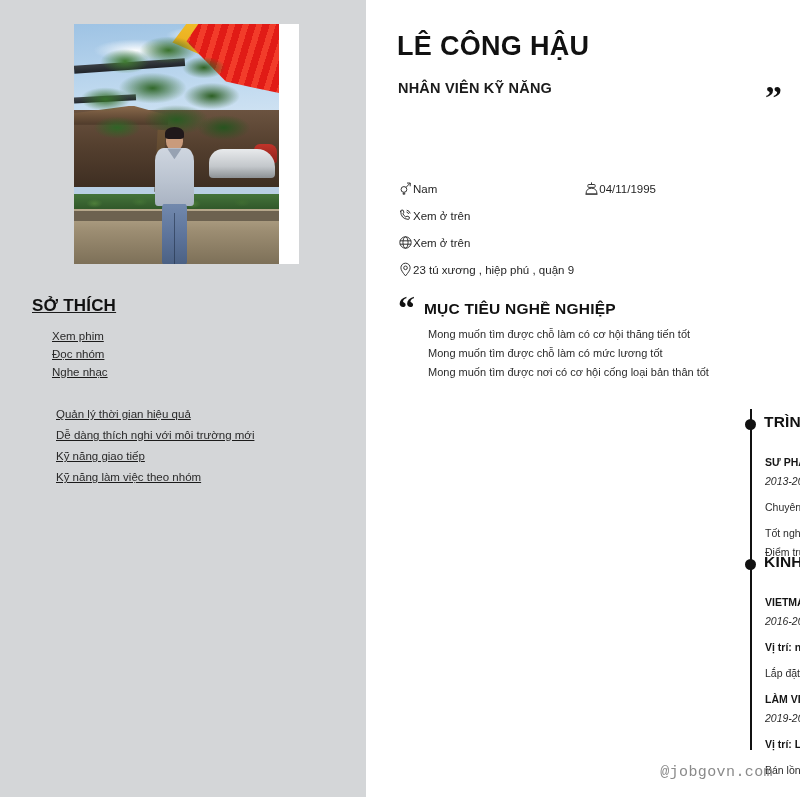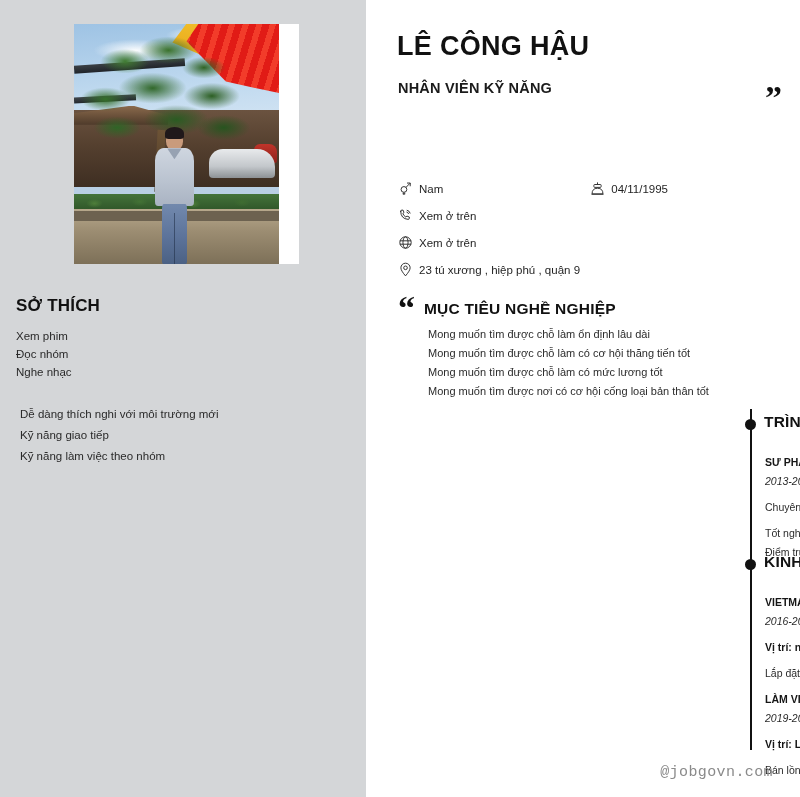--- a/index.html
+++ b/index.html
@@ -161,30 +161,30 @@
     background: rgba(30,44,68,.55);
   }
 
   #photo-side {
     position: absolute;
     left: 205px; top: 0;
     width: 20px; height: 240px;
     background: #ffffff;
   }
 
-  .side-section { position: absolute; left: 16px; }
+  .side-section { position: absolute; left: 32px; text-decoration: underline; }
 
   .side-h {
     font-size: 17px;
     font-weight: 700;
     letter-spacing: .2px;
     color: #111111;
   }
 
-  .side-list { margin-top: 11px; }
+  .side-list { margin-top: 11px; margin-left: 20px; }
 
   .side-item {
     font-size: 11.5px;
     line-height: 18px;
     color: #2a2a2a;
   }
 
   .side-item.sk { line-height: 21px; padding-left: 4px; }
 
   
@@ -220,21 +220,20 @@
 
   .c-row {
     display: flex;
     align-items: center;
     height: 27px;
   }
 
   .c-cell {
     display: flex;
     align-items: center;
-    gap: 6px;
   }
   .c-cell.right { margin-left: 147px; }
 
   .c-ico {
     width: 15px; height: 15px;
     display: flex; align-items: center; justify-content: center;
     flex: none;
   }
   .c-ico svg { display: block; }
 
@@ -383,20 +382,21 @@
       <div class="side-h">SỞ THÍCH</div>
       <div class="side-list">
         <div class="side-item">Xem phim</div>
         <div class="side-item">Đọc nhóm</div>
         <div class="side-item">Nghe nhạc</div>
       </div>
     </div>
 
     <div class="side-section" style="top:393px;">
       <div class="side-list">
+        <div class="side-item sk">Quản lý thời gian hiệu quả</div>
         <div class="side-item sk">Dễ dàng thích nghi với môi trường mới</div>
         <div class="side-item sk">Kỹ năng giao tiếp</div>
         <div class="side-item sk">Kỹ năng làm việc theo nhóm</div>
       </div>
     </div>
 
   </div>
 
   <div id="main">
 
@@ -469,21 +469,20 @@
           <span class="c-txt">23 tú xương , hiệp phú , quận 9</span>
         </div>
       </div>
 
     </div>
 
     <div id="objective">
       <div id="quote-open">“</div>
       <div id="obj-head" class="m-head">MỤC TIÊU NGHỀ NGHIỆP</div>
       <div id="obj-list">
-        <div class="obj-item">Mong muốn tìm được chỗ làm ổn định lâu dài</div>
         <div class="obj-item">Mong muốn tìm được chỗ làm có cơ hội thăng tiến tốt</div>
         <div class="obj-item">Mong muốn tìm được chỗ làm có mức lương tốt</div>
         <div class="obj-item">Mong muốn tìm được nơi có cơ hội cống loại bản thân tốt</div>
       </div>
     </div>
     <div id="quote-close">”</div>
 
     <div id="timeline-line"></div>
     <div class="t-dot" id="t-dot-edu"></div>
     <div class="t-dot" id="t-dot-exp"></div>

